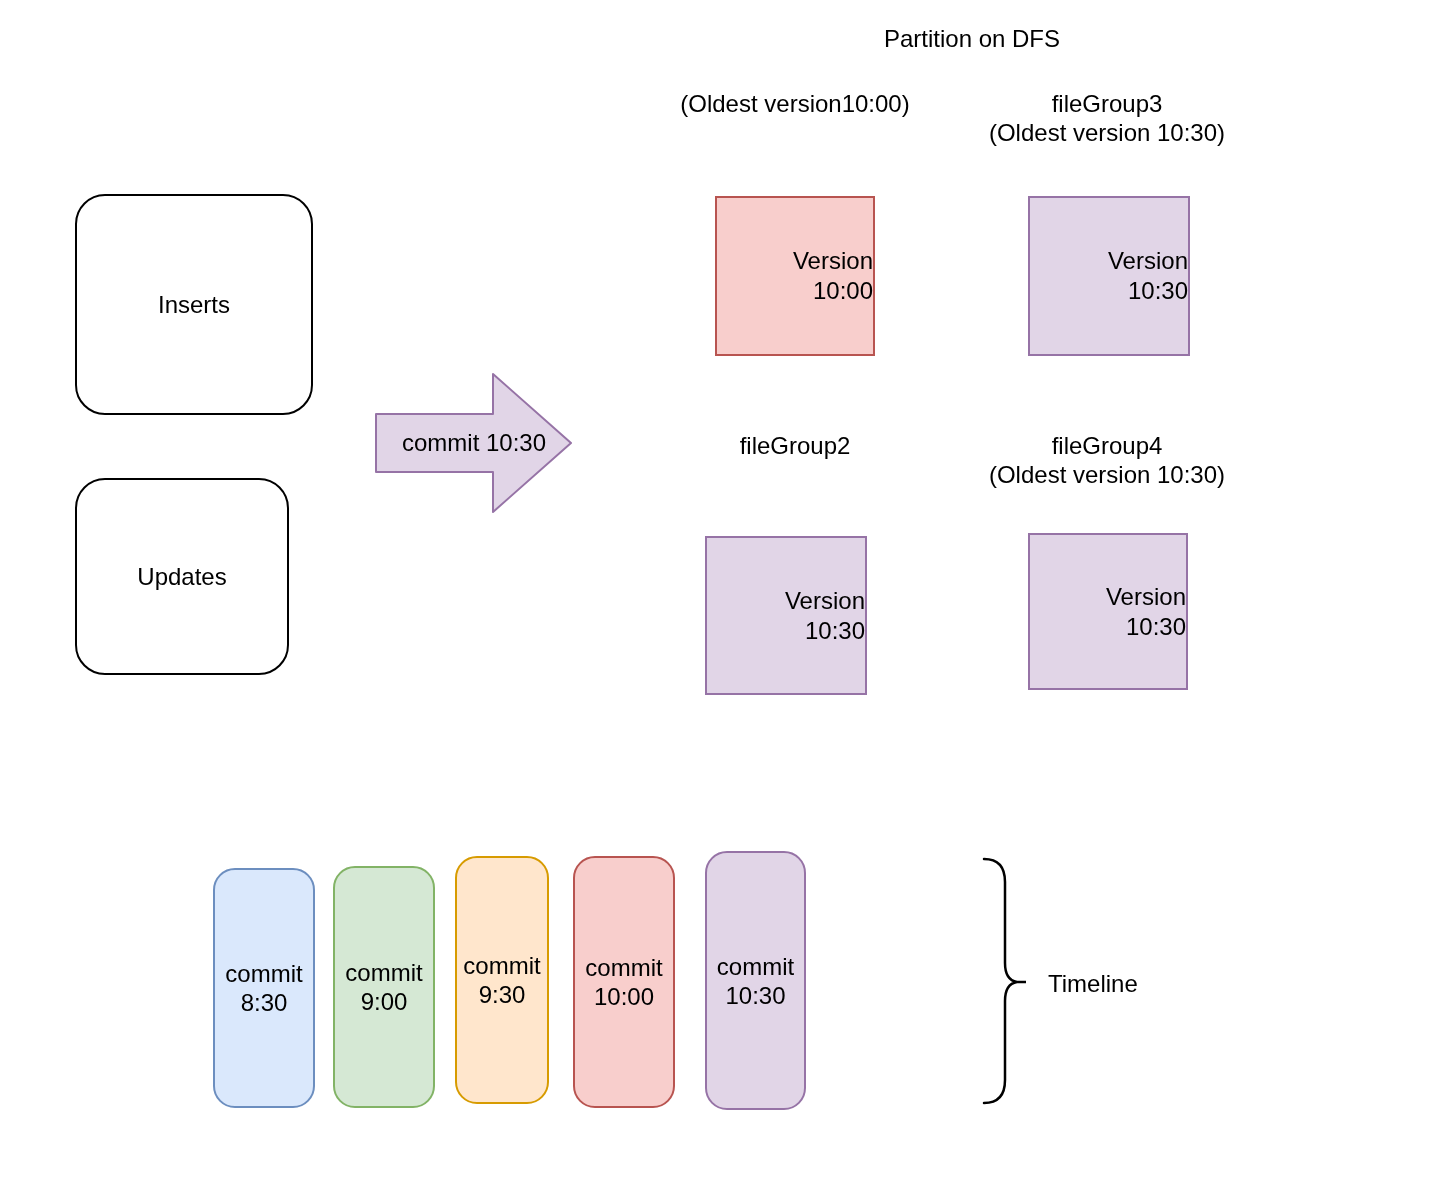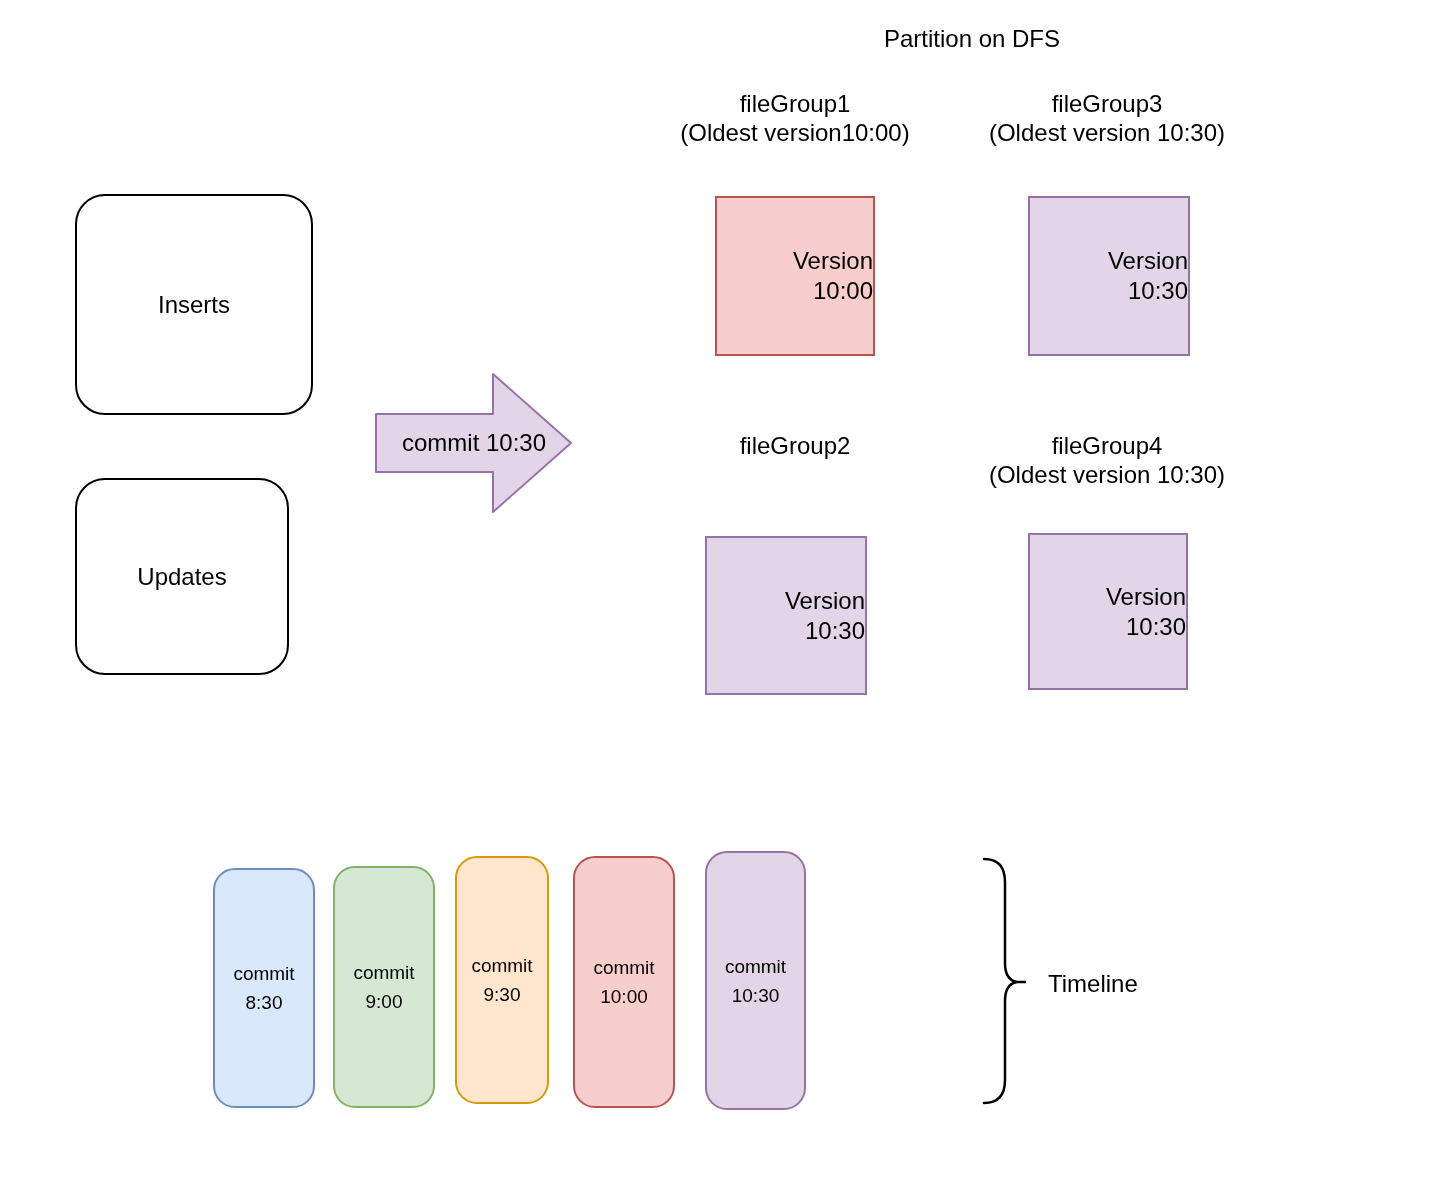--- a/index.html
+++ b/index.html
@@ -56,21 +56,21 @@
     position: absolute; inset: 0;
     display: flex; align-items: center; justify-content: center;
     font-size: 24px;
   }
 
   .tl-box {
     border: 2px solid; border-radius: 22px;
     box-sizing: border-box;
     display: flex; flex-direction: column;
     align-items: center; justify-content: center;
-    font-size: 19px; line-height: 29px;
+    font-size: 24px; line-height: 29px;
   }
   .tl-1 { left: 213px; top: 868px; width: 102px; height: 240px; }
   .tl-2 { left: 333px; top: 866px; width: 102px; height: 242px; }
   .tl-3 { left: 455px; top: 856px; width: 94px;  height: 248px; }
   .tl-4 { left: 573px; top: 856px; width: 102px; height: 252px; }
   .tl-5 { left: 705px; top: 851px; width: 101px; height: 259px; }
   .tl-6 { left: 837px; top: 856px; width: 100px; height: 257px; }
 
   .line:empty { display: none; }
 
@@ -105,21 +105,20 @@
   </div>
 
   <div class="abs arrow-wrap">
     <svg viewBox="0 0 198 142">
       <polygon points="1,42 118,42 118,2 196,71 118,140 118,100 1,100" fill="#e1d5e7" stroke="#9673a6" stroke-width="2" stroke-linejoin="round"></polygon>
     </svg>
     <div class="arrow-label">commit 10:30</div>
   </div>
 
   <div class="abs fg-label fg-label-1">
-    <div class="line">fileGroup1</div>
     <div class="line">(Oldest version10:00)</div>
   </div>
   <div class="abs fg-label fg-label-3">
     <div class="line">fileGroup3</div>
     <div class="line">(Oldest version 10:30)</div>
   </div>
   <div class="abs fg-label fg-label-2">
     <div class="line">fileGroup2</div>
   </div>
   <div class="abs fg-label fg-label-4">

